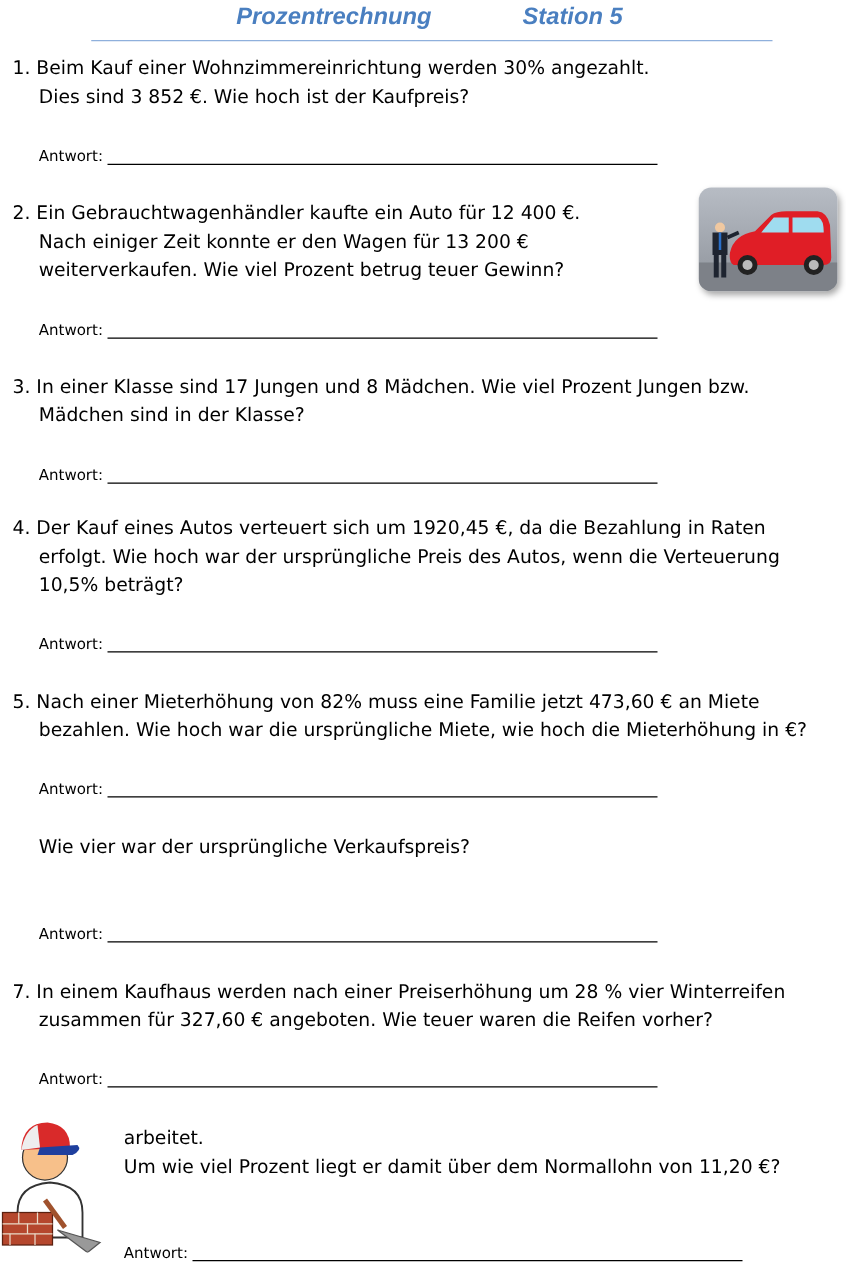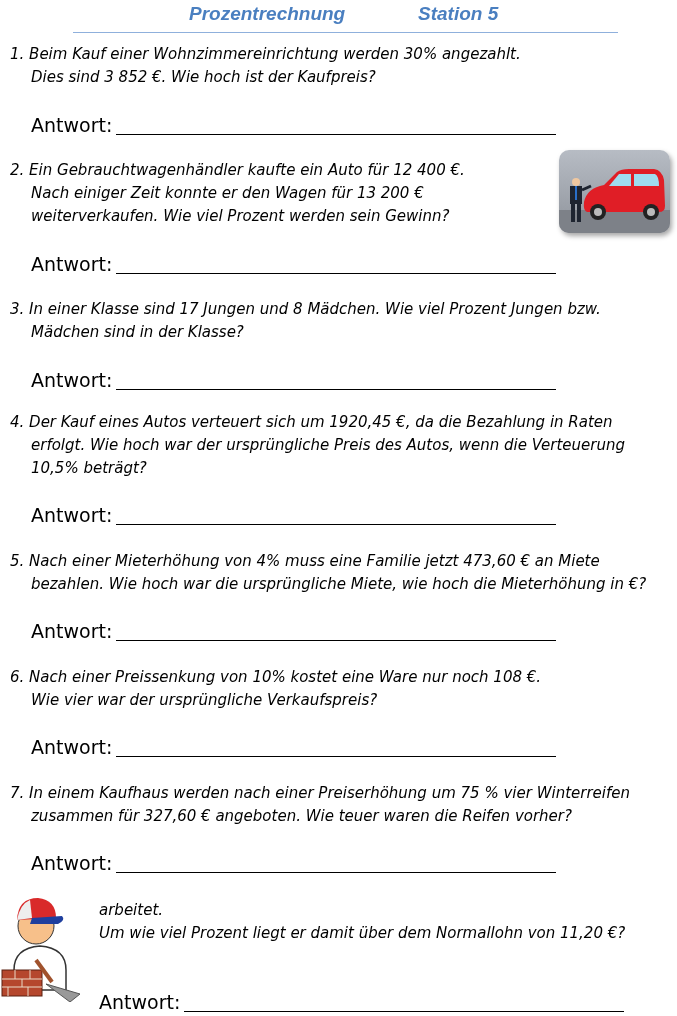--- a/index.html
+++ b/index.html
@@ -3,23 +3,23 @@
   <meta charset="utf-8">
   <style>
     html, body { margin: 0; padding: 0; background: #ffffff; }
     body { width: 677px; height: 1016px; position: relative; overflow: hidden;
       font-family: "DejaVu Sans", sans-serif; color: #000; }
     .header { position: absolute; left: 0; top: 0; width: 663px; height: 34px; padding-left: 17px; }
     .h-title { position: absolute; top: 3px; font-family: "Liberation Sans", sans-serif;
       font-weight: bold; font-style: italic; font-size: 19px; color: #4a7fc0; }
     .h-rule { position: absolute; left: 73px; top: 32px; width: 545px; height: 1px; background: #8fb0dc; }
     .task { position: absolute; left: 10px; font-size: 15px; line-height: 23px; }
-    .task .line { white-space: nowrap; font-style: italic; }
+    .task .line { white-space: nowrap; }
     .task .indent { padding-left: 21px; }
-    .answer { position: absolute; font-size: 19px; line-height: 20px; white-space: nowrap; }
+    .answer { position: absolute; font-size: 12px; line-height: 20px; white-space: nowrap; }
     .answer .blank { display: inline-block; width: 440px; border-bottom: 1.5px solid #000; vertical-align: -3px; margin-left: 4px; height: 14px; }
     .car-img { position: absolute; left: 559px; top: 150px; width: 111px; height: 83px; border-radius: 10px;
       background: linear-gradient(#b7bcc4, #8e939b); box-shadow: 2px 3px 5px rgba(0,0,0,0.35); overflow: hidden; }
     .mason-img { position: absolute; left: 0; top: 890px; width: 88px; height: 112px; }
   </style>
 </head>
 <body>
 
 <div class="header">
   <span class="h-title" style="left:189px">Prozentrechnung</span>
@@ -31,21 +31,21 @@
   <div class="line"><span>1.</span> <span>Beim Kauf einer Wohnzimmereinrichtung werden 30% angezahlt.</span></div>
   <div class="line indent">Dies sind 3 852 €. Wie hoch ist der Kaufpreis?</div>
 </div>
 <div class="answer" style="left:31px;top:115px">
   <span>Antwort:</span><span class="blank"></span>
 </div>
 
 <div class="task" style="top:159px">
   <div class="line"><span>2.</span> <span>Ein Gebrauchtwagenhändler kaufte ein Auto für 12 400 €.</span></div>
   <div class="line indent">Nach einiger Zeit konnte er den Wagen für 13 200 €</div>
-  <div class="line indent">weiterverkaufen. Wie viel Prozent werden sein Gewinn?</div>
+  <div class="line indent">weiterverkaufen. Wie viel Prozent betrug teuer Gewinn?</div>
 </div>
 <div class="car-img">
   <svg width="111" height="83" viewBox="0 0 111 83">
     <rect x="0" y="60" width="111" height="23" fill="#7d8188"></rect>
     <path d="M25 52 Q28 38 45 35 L58 22 Q62 19 70 19 L95 19 Q103 20 105 30 L106 56 Q106 62 100 62 L28 62 Q24 60 25 52Z" fill="#e01e26"></path>
     <path d="M60 24 L72 24 L72 36 L50 36Z" fill="#9fdcef"></path>
     <path d="M75 24 L96 24 Q100 26 100 36 L75 36Z" fill="#9fdcef"></path>
     <circle cx="39" cy="62" r="8" fill="#222"></circle>
       <circle cx="39" cy="62" r="4" fill="#bbb"></circle>
     <circle cx="92" cy="62" r="8" fill="#222"></circle>
@@ -73,37 +73,36 @@
 <div class="task" style="top:411px">
   <div class="line"><span>4.</span> <span>Der Kauf eines Autos verteuert sich um 1920,45 €, da die Bezahlung in Raten</span></div>
   <div class="line indent">erfolgt. Wie hoch war der ursprüngliche Preis des Autos, wenn die Verteuerung</div>
   <div class="line indent">10,5% beträgt?</div>
 </div>
 <div class="answer" style="left:31px;top:505px">
   <span>Antwort:</span><span class="blank"></span>
 </div>
 
 <div class="task" style="top:550px">
-  <div class="line"><span>5.</span> <span>Nach einer Mieterhöhung von 4% muss eine Familie jetzt 473,60 € an Miete</span></div>
+  <div class="line"><span>5.</span> <span>Nach einer Mieterhöhung von 82% muss eine Familie jetzt 473,60 € an Miete</span></div>
   <div class="line indent">bezahlen. Wie hoch war die ursprüngliche Miete, wie hoch die Mieterhöhung in €?</div>
 </div>
 <div class="answer" style="left:31px;top:621px">
   <span>Antwort:</span><span class="blank"></span>
 </div>
 
 <div class="task" style="top:666px">
-  <div class="line"><span>6.</span> <span>Nach einer Preissenkung von 10% kostet eine Ware nur noch 108 €.</span></div>
   <div class="line indent">Wie vier war der ursprüngliche Verkaufspreis?</div>
 </div>
 <div class="answer" style="left:31px;top:737px">
   <span>Antwort:</span><span class="blank"></span>
 </div>
 
 <div class="task" style="top:782px">
-  <div class="line"><span>7.</span> <span>In einem Kaufhaus werden nach einer Preiserhöhung um 75 % vier Winterreifen</span></div>
+  <div class="line"><span>7.</span> <span>In einem Kaufhaus werden nach einer Preiserhöhung um 28 % vier Winterreifen</span></div>
   <div class="line indent">zusammen für 327,60 € angeboten. Wie teuer waren die Reifen vorher?</div>
 </div>
 <div class="answer" style="left:31px;top:853px">
   <span>Antwort:</span><span class="blank"></span>
 </div>
 
 <div class="mason-img">
   <svg width="88" height="112" viewBox="0 0 88 112">
     <path d="M14 80 Q14 58 40 56 Q66 58 66 80 L66 100 L14 100Z" fill="#fff" stroke="#333" stroke-width="1.5"></path>
     <circle cx="36" cy="36" r="18" fill="#f7c08a" stroke="#333" stroke-width="1"></circle>

